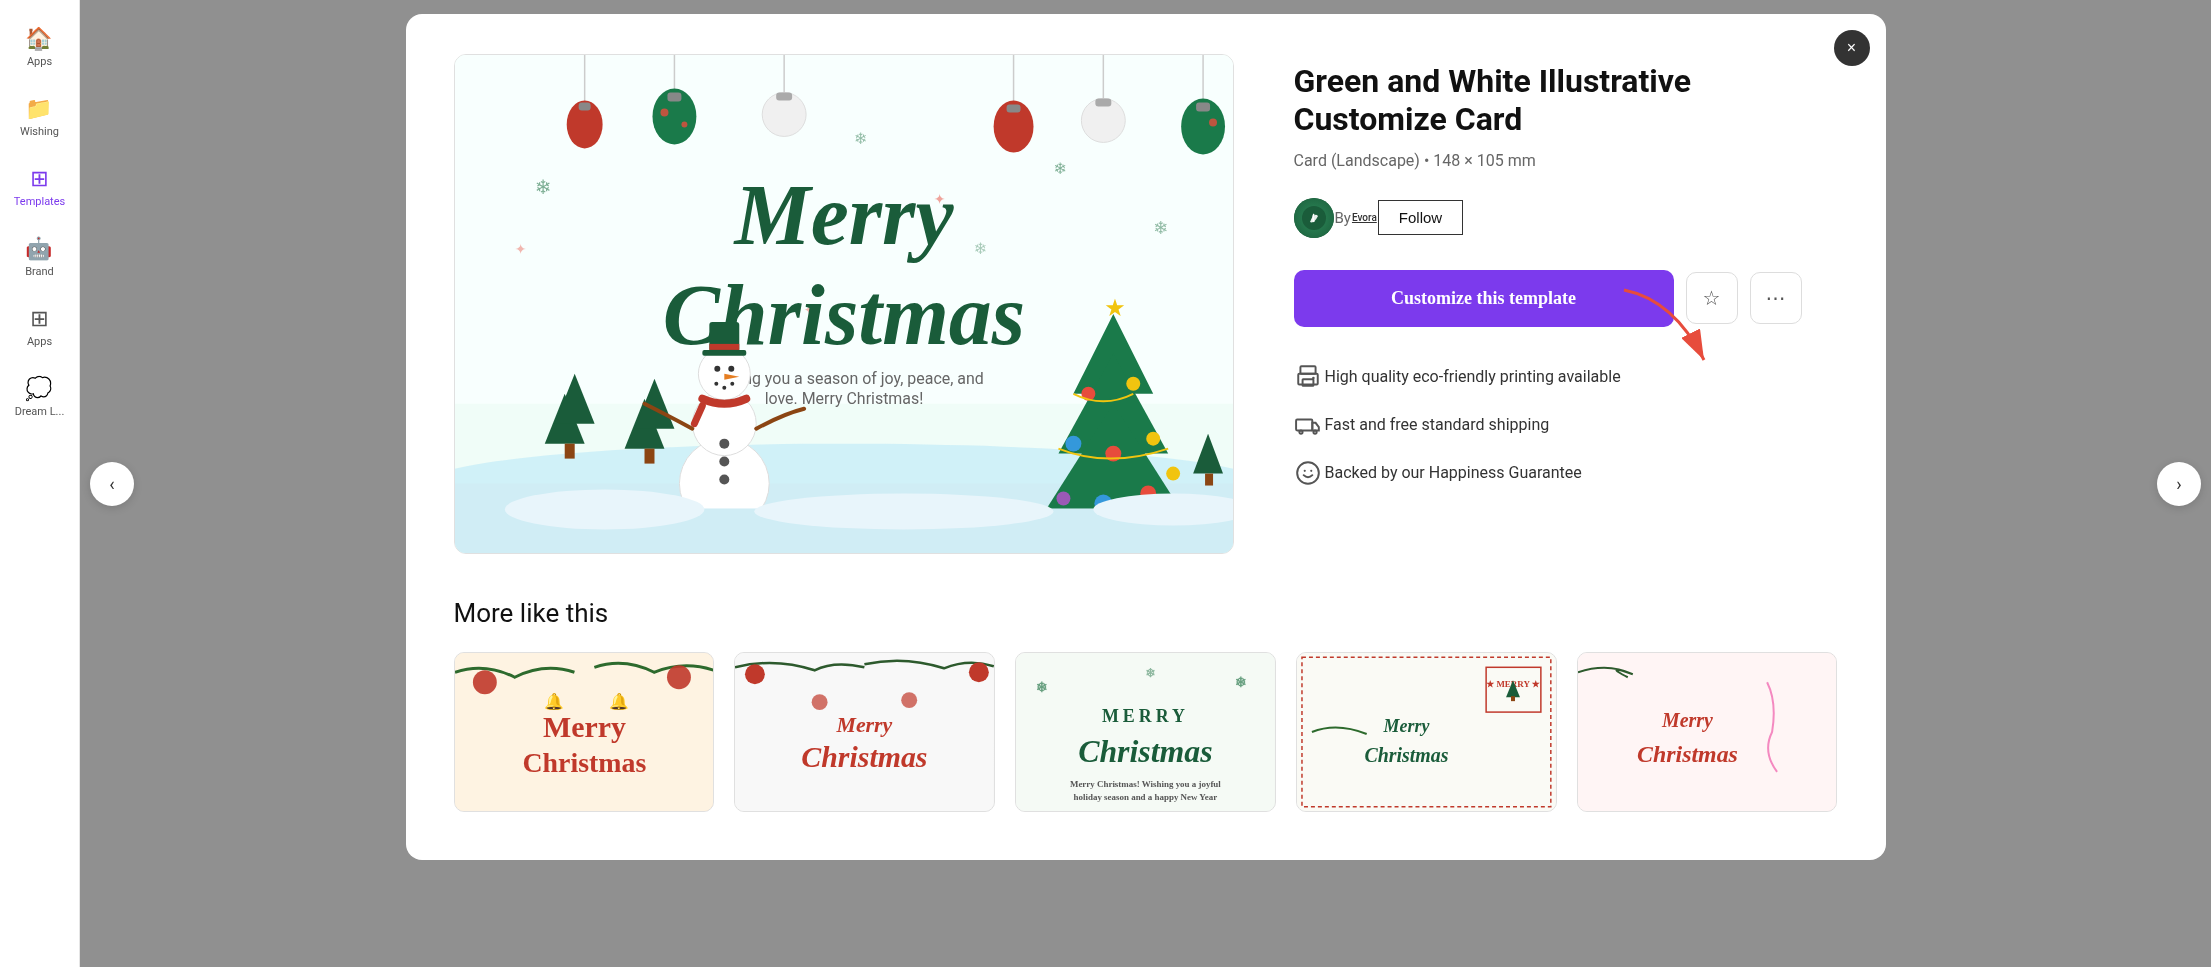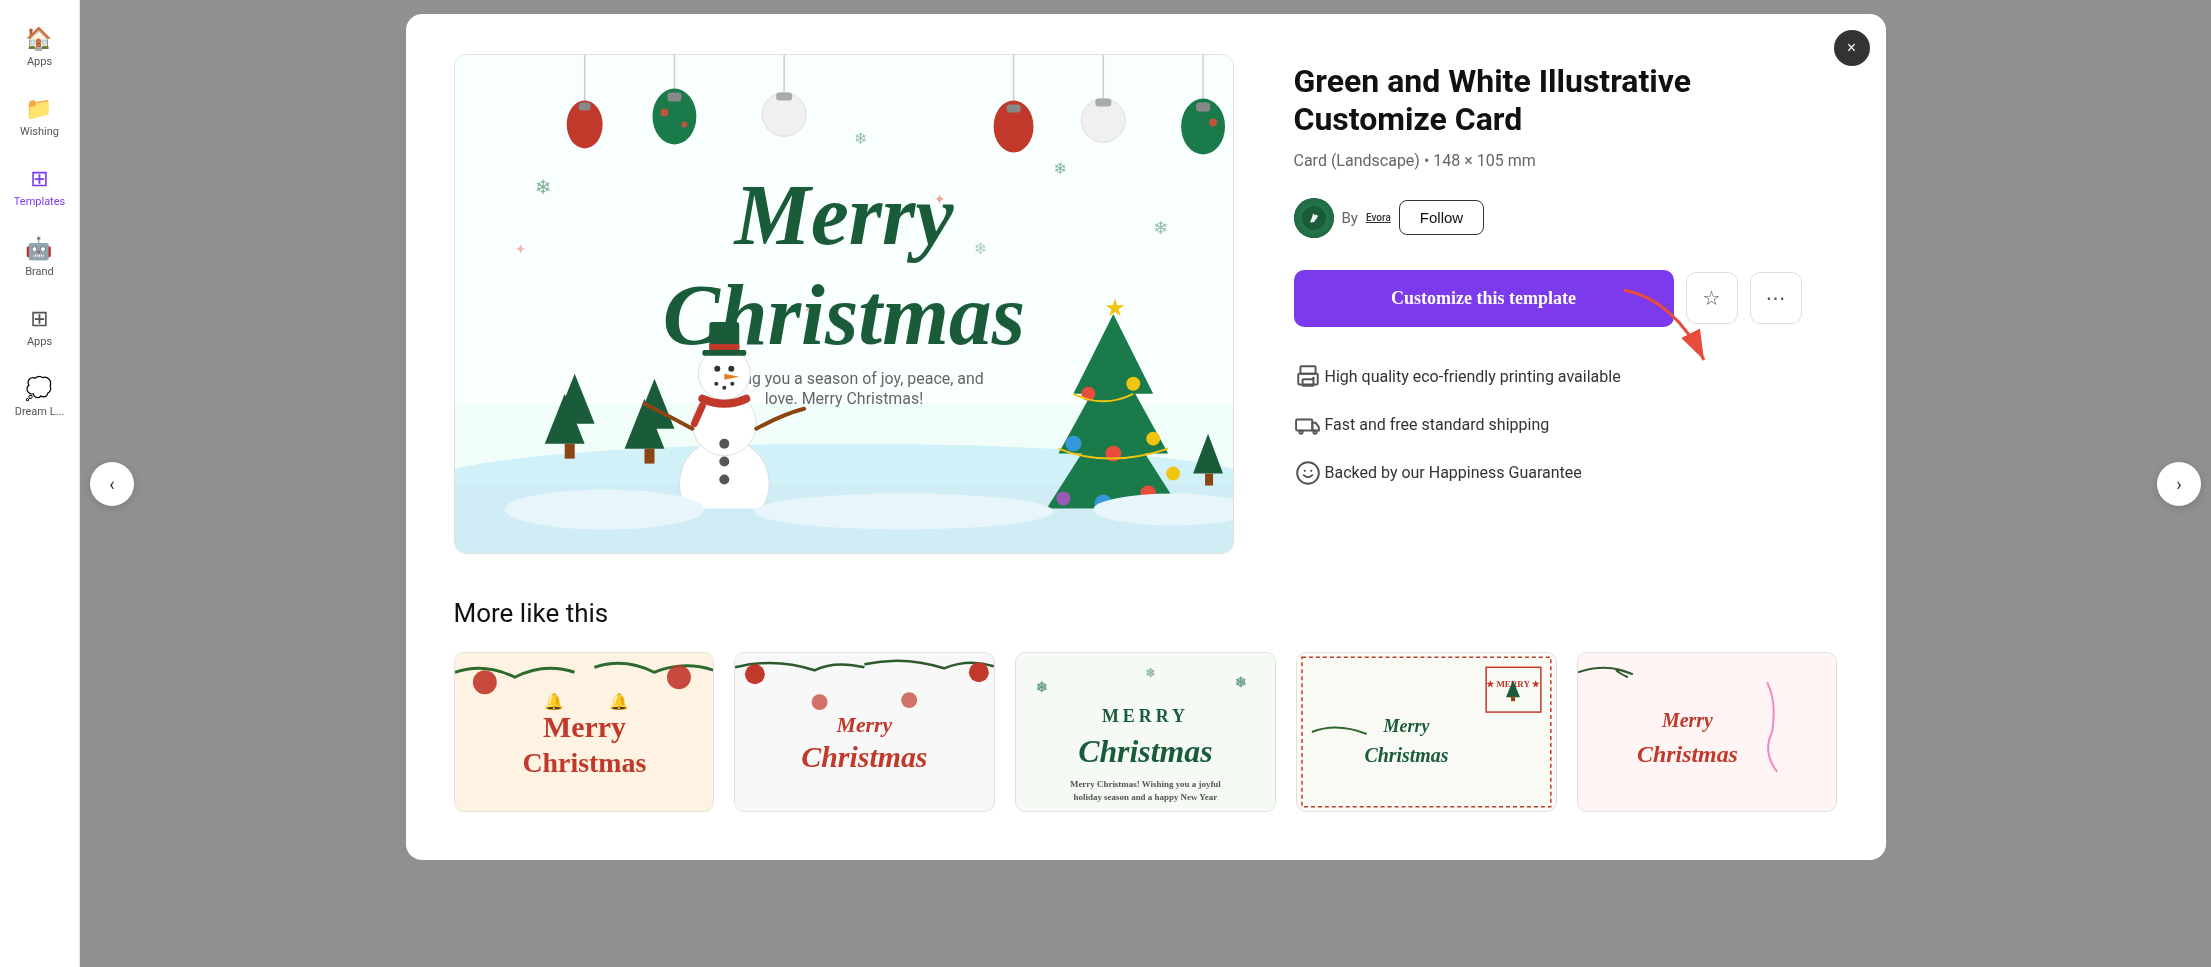--- a/index.html
+++ b/index.html
@@ -130,21 +130,21 @@
 
     .template-meta {
       font-size: 16px;
       color: #666;
       margin-bottom: 28px;
     }
 
     .author-row {
       display: flex;
       align-items: center;
-      gap: 8px;
+      gap: 1px;
       margin-bottom: 32px;
     }
 
     .author-avatar {
       width: 40px;
       height: 40px;
       border-radius: 50%;
       background: #1a5c3a;
       display: flex;
       align-items: center;
@@ -177,21 +177,21 @@
       font-size: 10px;
       color: #333;
       font-weight: 500;
       text-decoration: underline;
       cursor: pointer;
     }
 
     .follow-btn {
       padding: 8px 20px;
       border: 1.5px solid #333;
-      border-radius: 8px;
+      border-radius: 0;
       background: #fff;
       font-size: 15px;
       font-weight: 500;
       cursor: pointer;
       color: #111;
     }
 
     .action-row {
       display: flex;
       gap: 12px;

